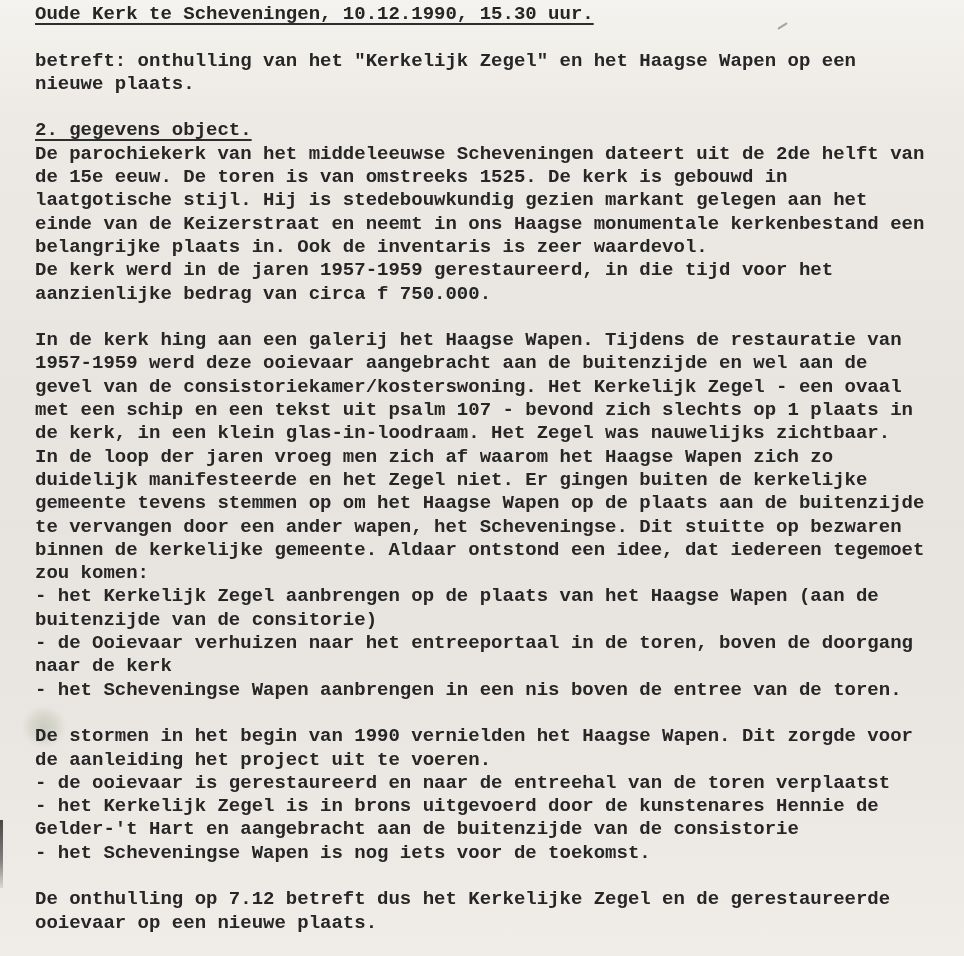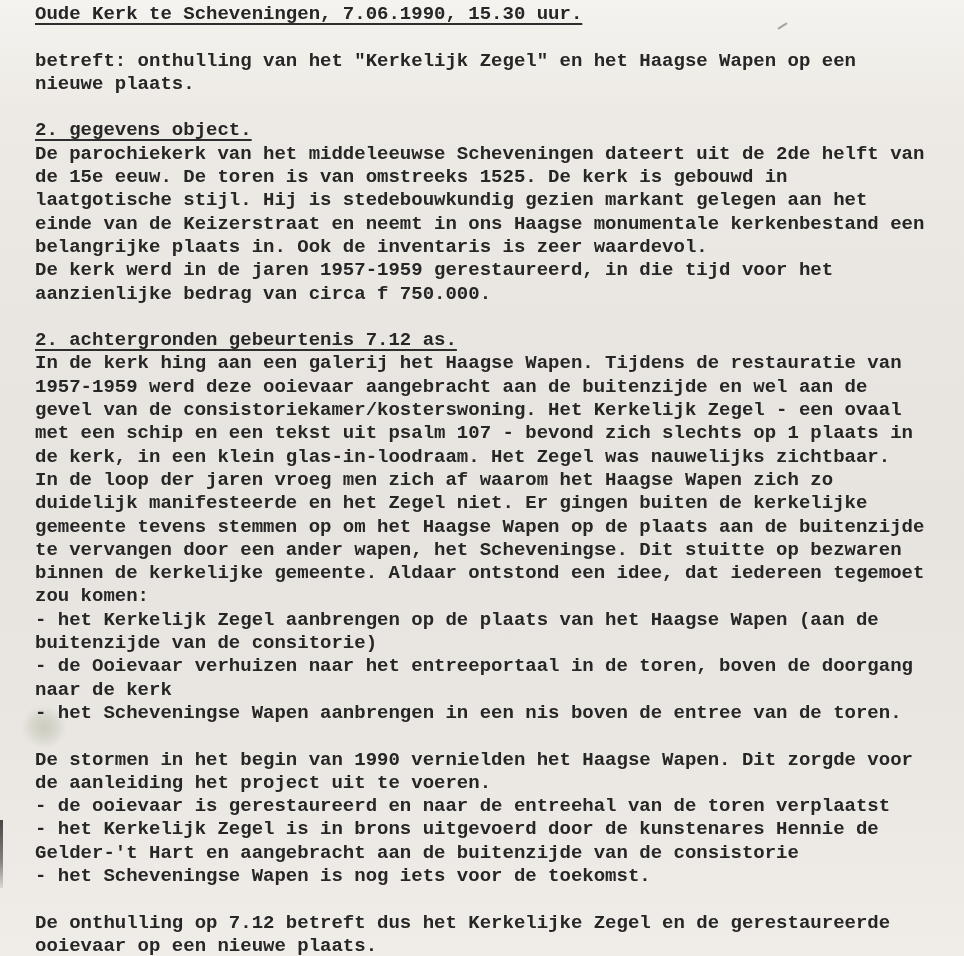--- a/index.html
+++ b/index.html
@@ -92,35 +92,34 @@
   }
 </style>
 </head>
 <body>
 
 <div class="smudge-artifact"></div>
 <div class="scan-mark-artifact"></div>
 <div class="edge-sliver-artifact"></div>
 
 <main class="doc">
-  <h1>Oude Kerk te Scheveningen, 7.06.1990, 15.30 uur.</h1>
+  <h1>Oude Kerk te Scheveningen, 10.12.1990, 15.30 uur.</h1>
 
   <p>betreft: onthulling van het "Kerkelijk Zegel" en het Haagse Wapen op een
 nieuwe plaats.</p>
 
   <h2>2. gegevens object.</h2>
   <p>De parochiekerk van het middeleeuwse Scheveningen dateert uit de 2de helft van
 de 15e eeuw. De toren is van omstreeks 1525. De kerk is gebouwd in
 laatgotische stijl. Hij is stedebouwkundig gezien markant gelegen aan het
 einde van de Keizerstraat en neemt in ons Haagse monumentale kerkenbestand een
 belangrijke plaats in. Ook de inventaris is zeer waardevol.
 De kerk werd in de jaren 1957-1959 gerestaureerd, in die tijd voor het
 aanzienlijke bedrag van circa f 750.000.</p>
 
-  <h2>2. achtergronden gebeurtenis 7.12 as.</h2>
   <p>In de kerk hing aan een galerij het Haagse Wapen. Tijdens de restauratie van
 1957-1959 werd deze ooievaar aangebracht aan de buitenzijde en wel aan de
 gevel van de consistoriekamer/kosterswoning. Het Kerkelijk Zegel - een ovaal
 met een schip en een tekst uit psalm 107 - bevond zich slechts op 1 plaats in
 de kerk, in een klein glas-in-loodraam. Het Zegel was nauwelijks zichtbaar.
 In de loop der jaren vroeg men zich af waarom het Haagse Wapen zich zo
 duidelijk manifesteerde en het Zegel niet. Er gingen buiten de kerkelijke
 gemeente tevens stemmen op om het Haagse Wapen op de plaats aan de buitenzijde
 te vervangen door een ander wapen, het Scheveningse. Dit stuitte op bezwaren
 binnen de kerkelijke gemeente. Aldaar ontstond een idee, dat iedereen tegemoet

